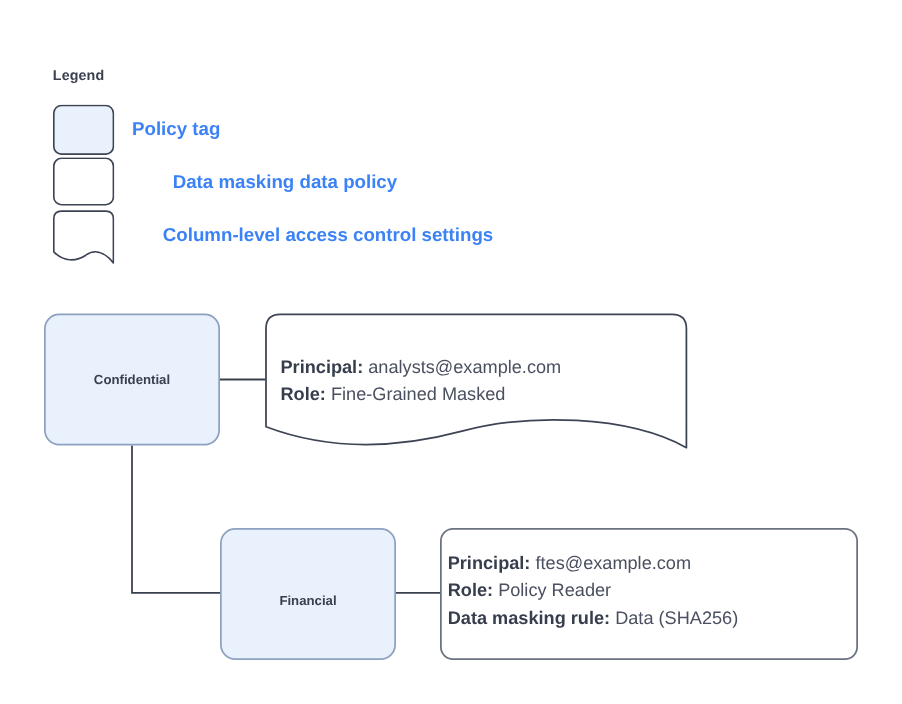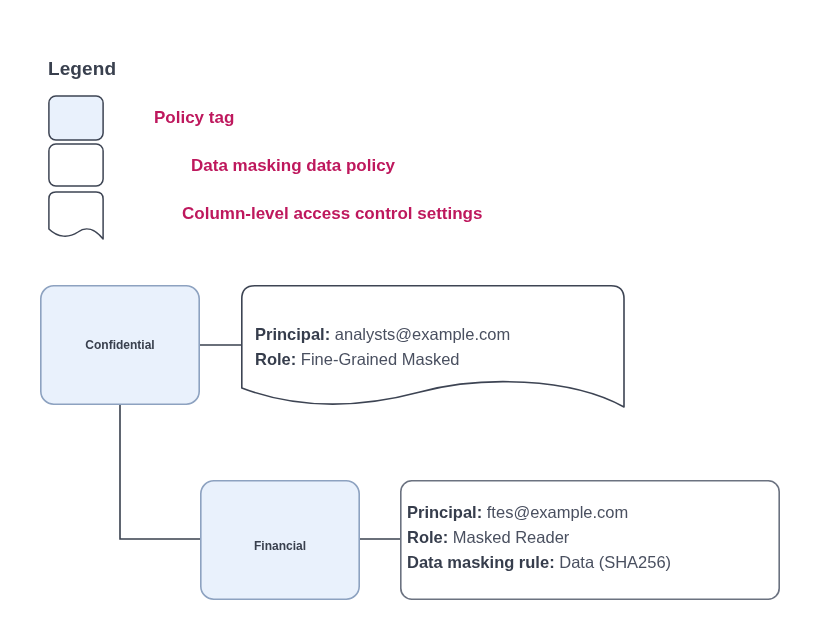--- a/index.html
+++ b/index.html
@@ -27,21 +27,21 @@
   }
 
   
   .legend {
     position: absolute;
     left: 48px;
     top: 58px;
     width: 600px;
   }
   .legend-title {
-    font-size: 19px;
+    font-size: 13px;
     font-weight: bold;
     color: #39404e;
     letter-spacing: 0.1px;
     line-height: 22px;
     margin: 0 0 6px 0;
   }
   .legend-row {
     position: absolute;
     left: 0;
     height: 40px;
@@ -56,22 +56,22 @@
     width: 56px;
     height: 46px;
     position: relative;
     flex: 0 0 auto;
   }
   .swatch svg { display: block; }
 
   .legend-label {
     font-size: 17px;
     font-weight: bold;
-    color: #be185d;
-    margin-left: 50px;
+    color: #3b82f6;
+    margin-left: 16px;
     white-space: nowrap;
     line-height: 20px;
   }
 
   
   .node-label {
     position: absolute;
     font-size: 12px;
     font-weight: bold;
     color: #39404e;
@@ -190,19 +190,19 @@
   </span>
 </div>
 
 <div class="note-text" id="note-masking">
   <span class="note-line">
     <span class="k">Principal:</span>
     <span class="v">ftes@example.com</span>
   </span>
   <span class="note-line">
     <span class="k">Role:</span>
-    <span class="v">Masked Reader</span>
+    <span class="v">Policy Reader</span>
   </span>
   <span class="note-line">
     <span class="k">Data masking rule:</span>
     <span class="v">Data (SHA256)</span>
   </span>
 </div>
 
 </body></html>

